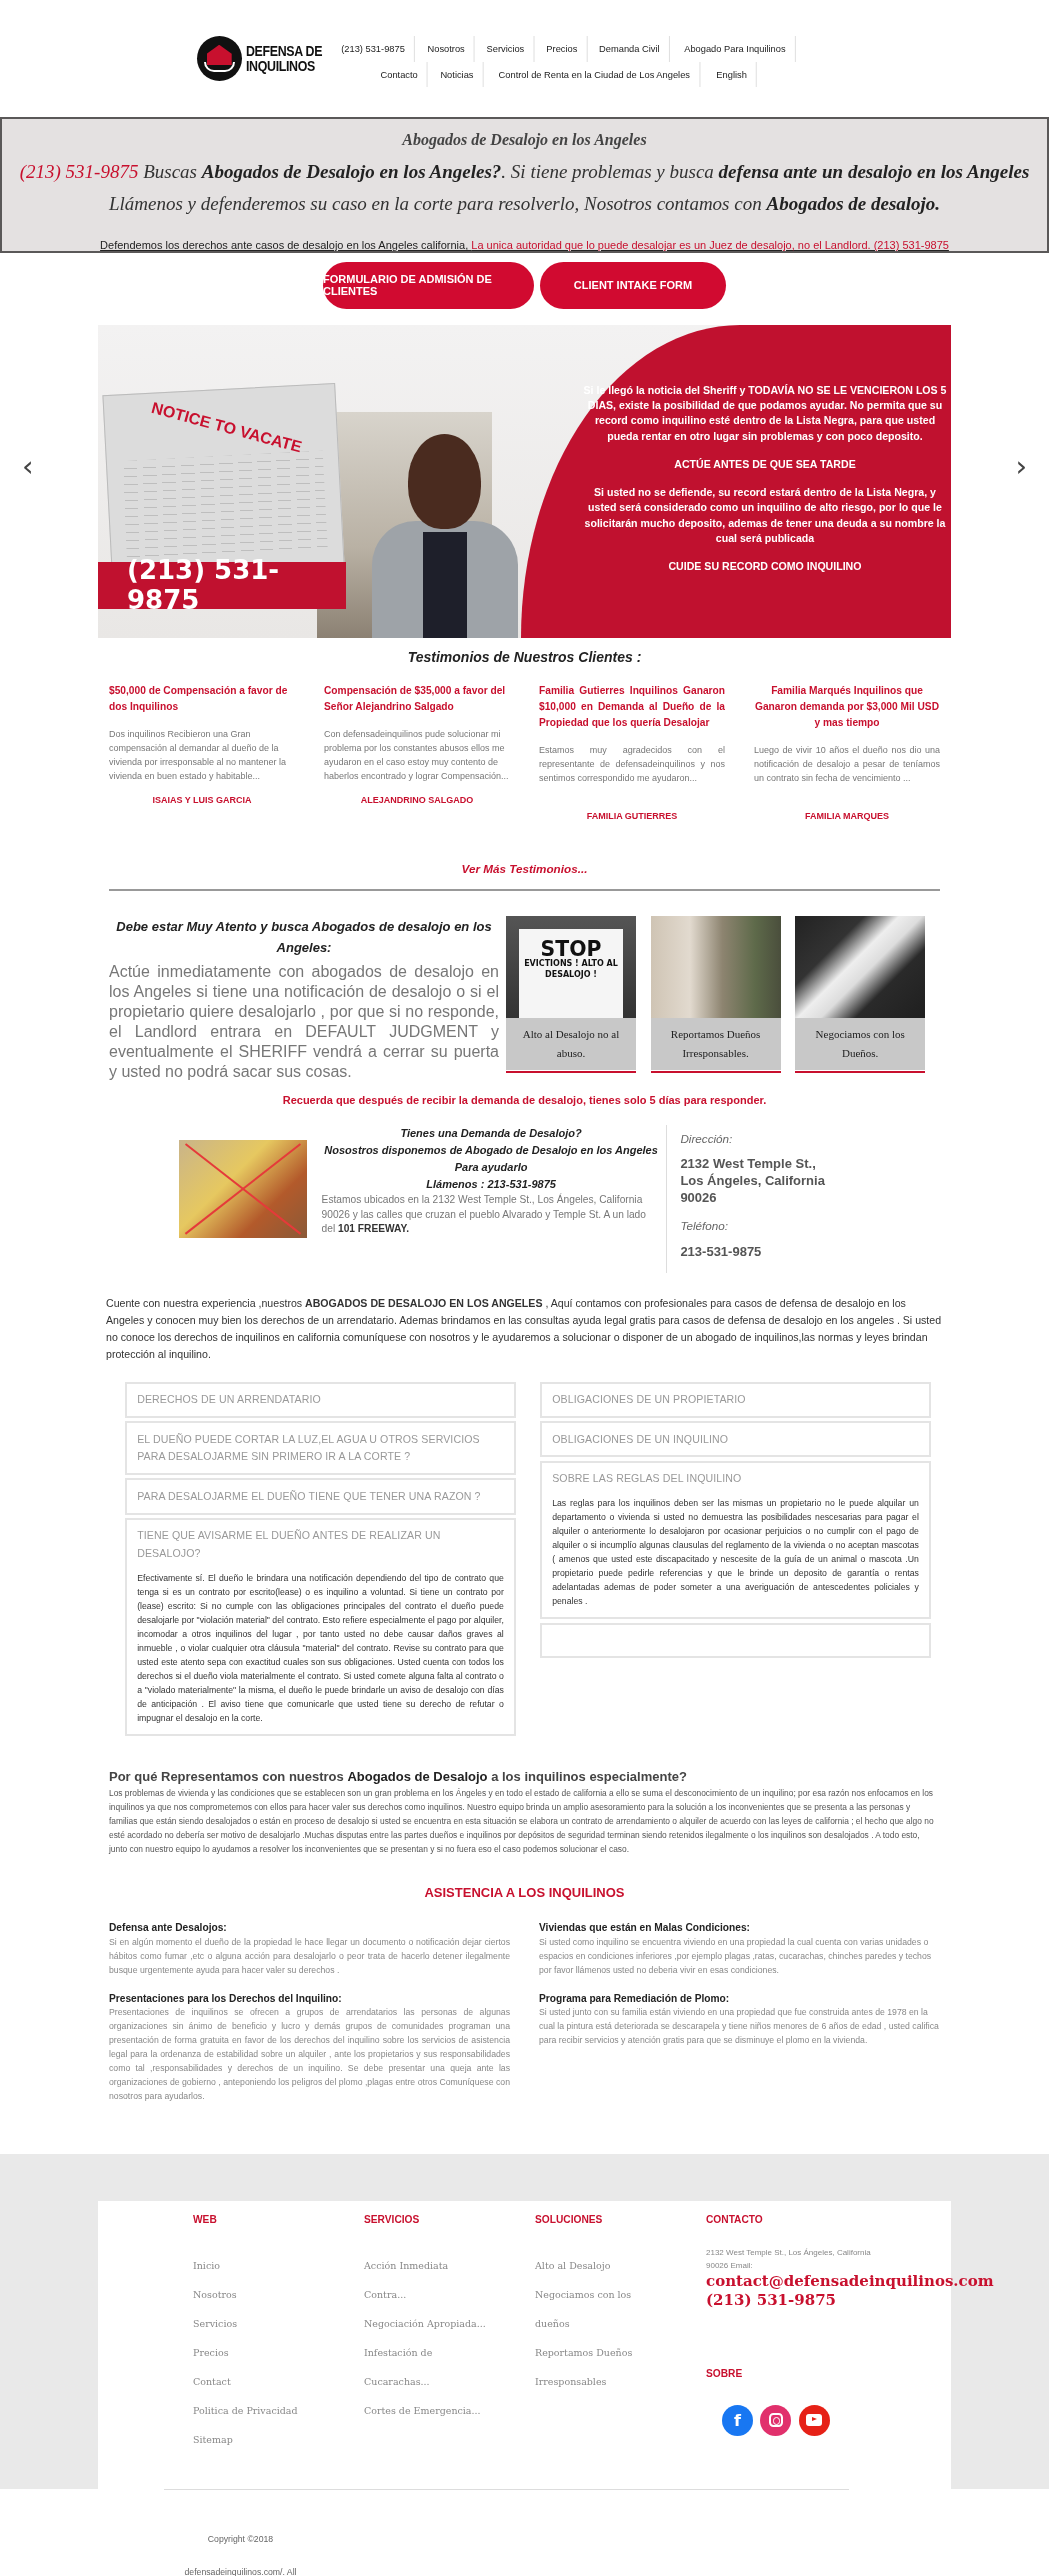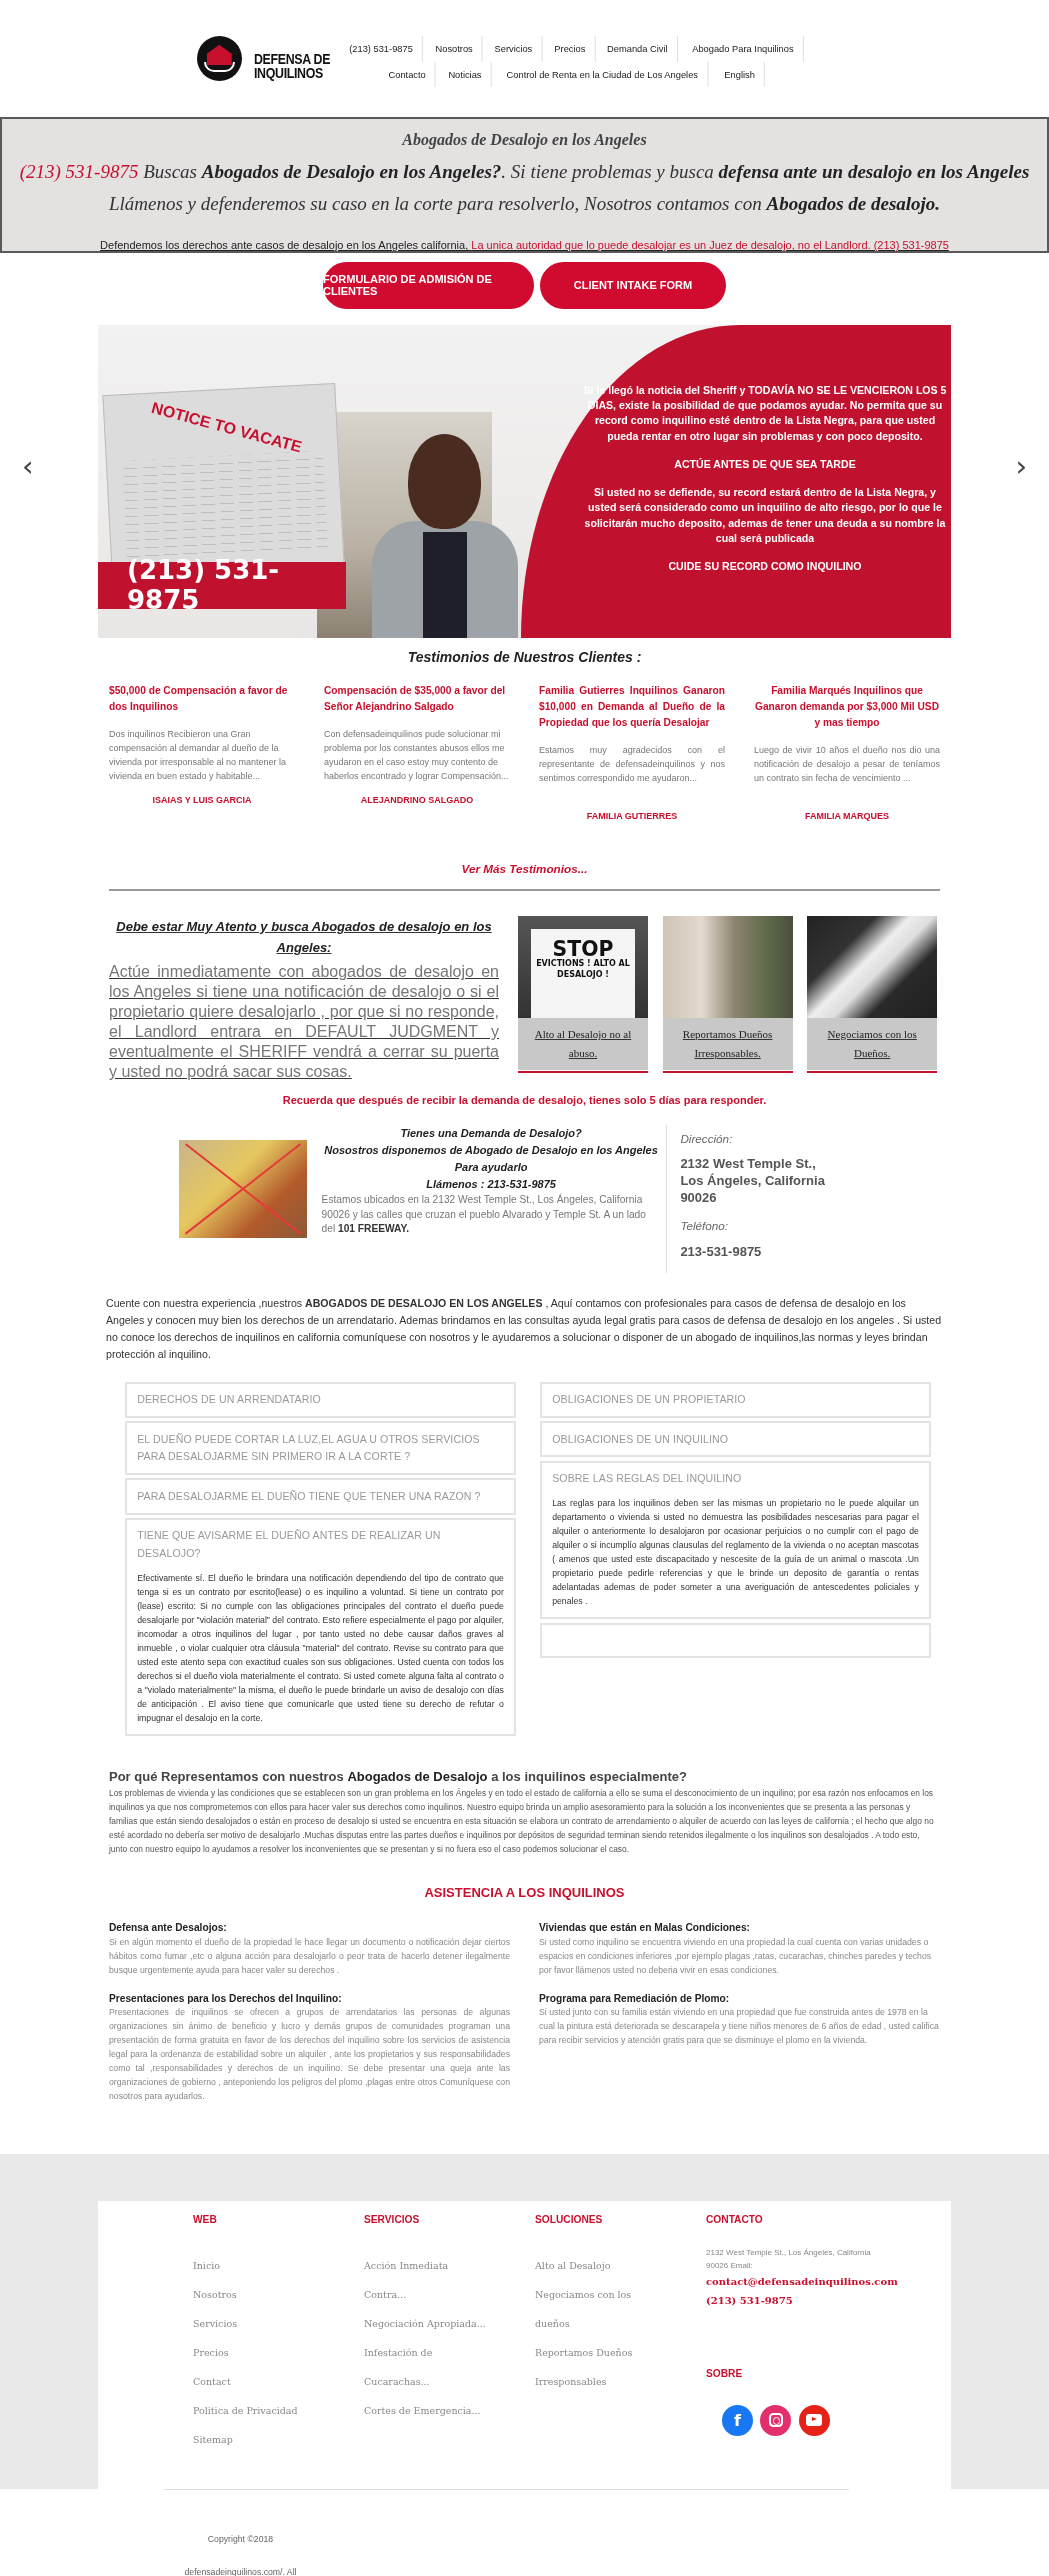--- a/index.html
+++ b/index.html
@@ -2,21 +2,21 @@
 <html style="font-size:11.7px"><head>
 <meta charset="utf-8">
 <style>
   * { box-sizing: border-box; margin: 0; padding: 0; }
   body { width: 1049px; background: #fff; font-family: "Liberation Sans", sans-serif; color: #333; }
   a { color: inherit; text-decoration: none; }
 
   
   .header { height: 117px; display: flex; justify-content: center; padding-top: 36px; }
   .header-inner { display: flex; align-items: flex-start; width: 656px; }
-  .logo { display: flex; align-items: flex-end; margin-right: 7.3px; gap: 8px; }
+  .logo { display: flex; align-items: center; margin-right: 7.3px; }
   .logo-circle { width: 45px; height: 45px; border-radius: 50%; background: #111; position: relative; overflow: hidden; }
   .logo-house { position: absolute; left: 10.2px; top: 8.7px; width: 25px; height: 20.4px; background: #c8102e; clip-path: polygon(50% 0, 100% 45%, 100% 100%, 0 100%, 0 45%); }
   .logo-hands { position: absolute; left: 7.3px; top: 26px; width: 31px; height: 10.2px; border: 2.2px solid #fff; border-top: none; border-radius: 0 0 14.6px 14.6px; }
   .logo-text { font-family: "Liberation Sans", sans-serif; font-weight: bold; font-size: 14.6px; line-height: 14.6px; color: #111; margin-left: 4.4px; transform: scaleX(0.85); transform-origin: left; letter-spacing: -0.4px; }
   .nav { display: flex; flex-direction: column; align-items: center; margin-left: -13px; }
   .nav-row { display: flex; }
   .nav-row .nav-item { font-size: 9.8px; color: #222; padding: 7.3px 9.5px; border-right: 0.7px solid #ddd; transform: scaleX(0.95); white-space: nowrap; }
   .nav-row .nav-item:last-child { border-right: 0.7px solid #ddd; }
 
   
@@ -58,21 +58,21 @@
   .testi-h { color: #c8102e; font-weight: bold; font-size: 10.2px; line-height: 16px; margin-bottom: 11.7px; }
   .testi-h.just { text-align: justify; }
   .testi-h.center { text-align: center; }
   .testi-p { color: #777; font-size: 9px; line-height: 14px; min-height: 58px; }
   .testi-p.just { text-align: justify; }
   .testi-n { color: #c8102e; font-weight: bold; font-size: 9px; text-align: center; margin-top: 10.2px; }
   .more-link { text-align: center; color: #c8102e; font-style: italic; font-weight: bold; font-size: 11.7px; margin: 41px 0 14.6px; }
   .divider { width: 831px; height: 1.5px; background: #999; margin: 0 auto 25px; }
 
   
-  .attn { display: flex; padding: 0 109px; gap: 19px; text-decoration: underline; }
+  .attn { display: flex; padding: 0 109px; gap: 7px; }
   .attn-text { width: 390px; }
   .attn-h { text-align: center; font-style: italic; font-weight: bold; font-size: 13px; line-height: 21px; color: #222; margin-bottom: 4.4px; }
   .attn-p { color: #777; font-size: 16px; line-height: 20px; text-align: justify; }
   .attn-cards { display: flex; gap: 14.6px; margin-left: 0; }
   .attn-card { width: 130px; height: 157px; border-bottom: 2.9px solid #c8102e; }
   .attn-img { height: 102px; }
   .img-stop { background: linear-gradient(180deg,#555 0%,#333 100%); position: relative; }
   .img-stop .sign { position: absolute; left: 13px; top: 13px; right: 13px; bottom: 0; background: #f5f5f5; text-align: center; font-weight: bold; color: #111; font-size: 20.4px; line-height: 20.4px; padding-top: 10.2px; font-family: "DejaVu Sans", sans-serif; }
   .img-stop .sign small { display: block; font-size: 8px; line-height: 10.2px; }
   .img-alley { background: linear-gradient(90deg,#cfc4b4 0%,#e2dacf 30%,#8d8470 55%,#5e6a4a 80%,#4a4e3c 100%); }
@@ -117,21 +117,21 @@
   .assist-p { font-size: 8.7px; line-height: 14px; color: #888; margin-bottom: 16px; }
   .assist-p.just { text-align: justify; }
 
   
   .footer-bg { background: #e9e9e9; margin-top: 35px; padding-top: 47px; height: 335px; }
   .footer-box { margin: 0 98px; background: #fff; height: 289px; display: flex; padding: 13px 0 0 95px; }
   .f-col { width: 171px; }
   .f-h { color: #c8102e; font-weight: bold; font-size: 10.2px; margin-bottom: 26px; }
   .f-link { font-family: "DejaVu Serif", serif; color: #888; font-size: 9.5px; line-height: 29px; }
   .f-addr { color: #888; font-size: 8px; line-height: 13px; margin-top: -5.8px; }
-  .f-red { font-family: "DejaVu Serif", serif; color: #c8102e; font-size: 10px; line-height: 19px; font-weight: bold; }
+  .f-red { font-family: "DejaVu Serif", serif; color: #c8102e; font-size: 15px; line-height: 19px; font-weight: bold; }
   .f-redes { margin-top: 58px; }
   .socials { display: flex; gap: 7.3px; margin: 17.5px 0 0 16px; }
   .soc { width: 31px; height: 31px; border-radius: 50%; display: flex; align-items: center; justify-content: center; color: #fff; font-weight: bold; font-size: 16px; font-family: "DejaVu Sans", sans-serif; }
   .soc.fb { background: #1877f2; }
   .soc.ig { background: #e1306c; }
   .soc.yt { background: #e62117; }
   .ig-square { width: 14.6px; height: 14.6px; border: 2.2px solid #fff; border-radius: 4.4px; position: relative; }
   .ig-square::after { content: ""; position: absolute; left: 2.2px; top: 2.2px; width: 5.8px; height: 5.8px; border: 1.5px solid #fff; border-radius: 50%; }
   .yt-box { width: 16px; height: 11.7px; background: #fff; border-radius: 2.9px; position: relative; }
   .yt-box::after { content: ""; position: absolute; left: 5.8px; top: 2.9px; border-left: 5.1px solid #e62117; border-top: 2.9px solid transparent; border-bottom: 2.9px solid transparent; }

